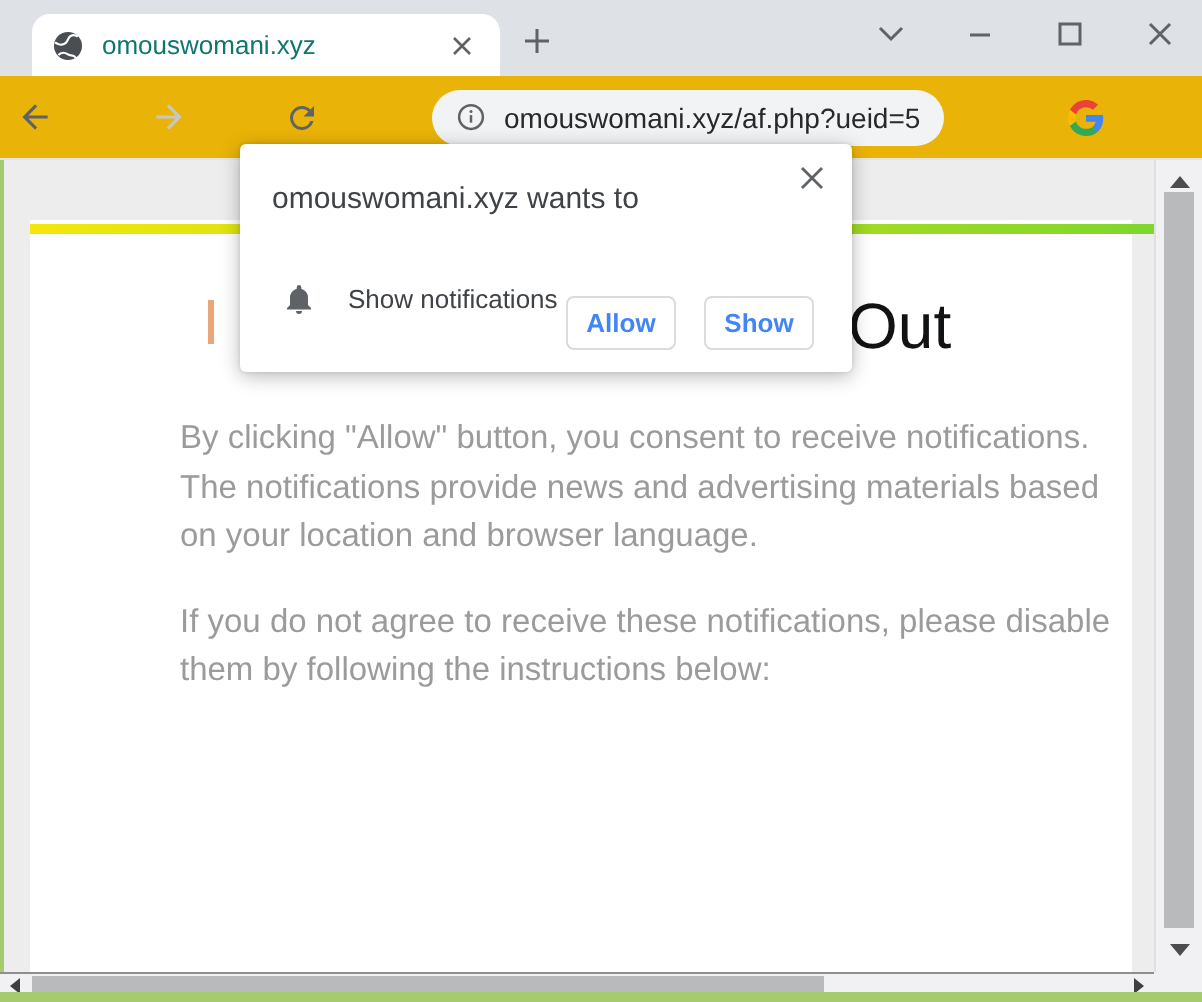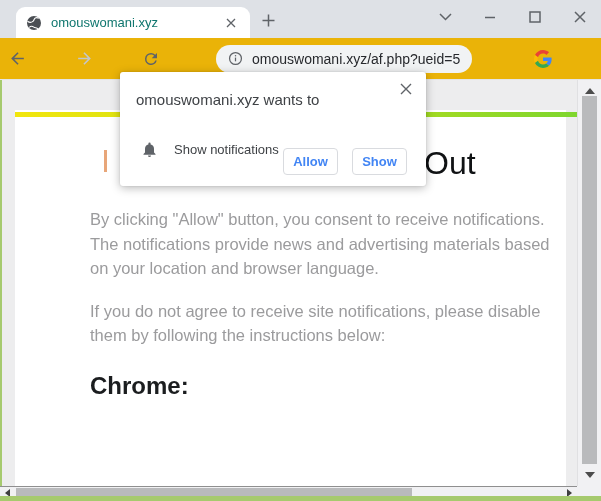--- a/index.html
+++ b/index.html
@@ -192,22 +192,21 @@
 
   <div class="viewport">
     <div class="card"></div>
     <div class="accent-bar"></div>
     <div class="edge-left"></div>
     <div class="hidden-sliver"></div>
 
     <div class="content">
       <div class="page-h1">Out</div>
       <p class="page-p">By clicking "Allow" button, you consent to receive notifications. The notifications provide news and advertising materials based on your location and browser language.</p>
-      <p class="page-p second">If you do not agree to receive site notifications, please disable them by following the instructions below:</p>
-      <div class="page-h2">Chrome:</div>
+      <p class="page-p second">If you do not agree to receive these notifications, please disable them by following the instructions below:</p>
     </div>
 
     <div class="vscroll">
       <div class="tri-up"></div>
       <div class="vthumb"></div>
       <div class="tri-down"></div>
     </div>
     <div class="hscroll">
       <div class="tri-left"></div>
       <div class="hthumb"></div>

